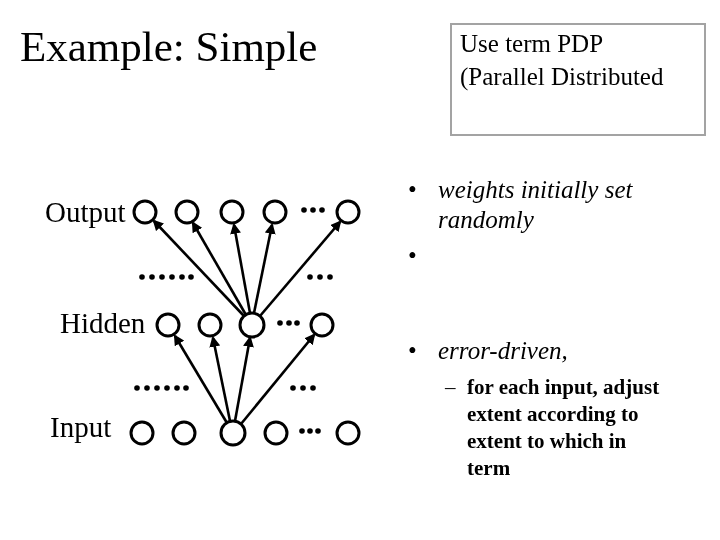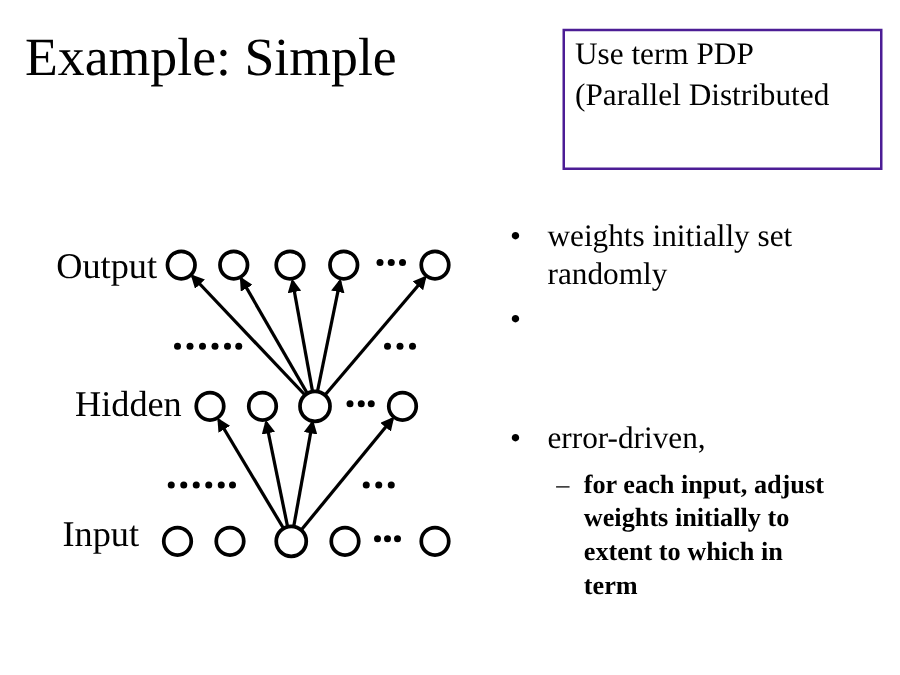--- a/index.html
+++ b/index.html
@@ -4,29 +4,29 @@
 <style>
   html,body { margin:0; padding:0; background:#888; }
   .slide {
     position:relative; width:720px; height:540px; background:#ffffff;
     font-family:"Liberation Serif", serif; color:#000; overflow:hidden;
   }
   .title { position:absolute; left:20px; top:20px; font-size:43px; line-height:54px; }
   .title div { white-space:nowrap; }
   .pdp-box {
     position:absolute; left:450px; top:23px; width:256px; height:113px;
-    border:2px solid #4c1d95; box-sizing:border-box; padding:2px 0 0 8px;
+    border:2px solid #a3a3a3; box-sizing:border-box; padding:2px 0 0 8px;
     font-size:25px; line-height:33px;
   }
   .pdp-box div { white-space:nowrap; }
   .diagram { position:absolute; left:0; top:170px; }
   .diagram text { font-family:"Liberation Serif", serif; font-size:29px; fill:#000; }
   .bullet-item { position:absolute; display:flex; font-size:25px; line-height:30px; }
   .bullet-item .marker { width:30px; flex:none; }
-  .bullet-item .lines div { white-space:nowrap; }
+  .bullet-item .lines div { white-space:nowrap;font-style:italic; }
   .sub-bullet { position:absolute; display:flex; font-size:21px; line-height:27px; }
   .sub-bullet .marker { width:22px; flex:none; }
   .sub-bullet .lines div { white-space:nowrap;font-weight:bold; }
 </style>
 </head>
 <body>
 
 <div class="slide">
 
   <div class="title">
@@ -143,19 +143,19 @@
     <span class="marker">•</span>
     <span class="lines">
       <div>error-driven,</div>
     </span>
   </div>
 
   <div class="sub-bullet" style="left:445px; top:374px;">
     <span class="marker">–</span>
     <span class="lines">
       <div>for each input, adjust</div>
-      <div>weights initially to</div>
+      <div>extent according to</div>
       <div>extent to which in</div>
       <div>term</div>
     </span>
   </div>
 
 </div>
 
 </body></html>

